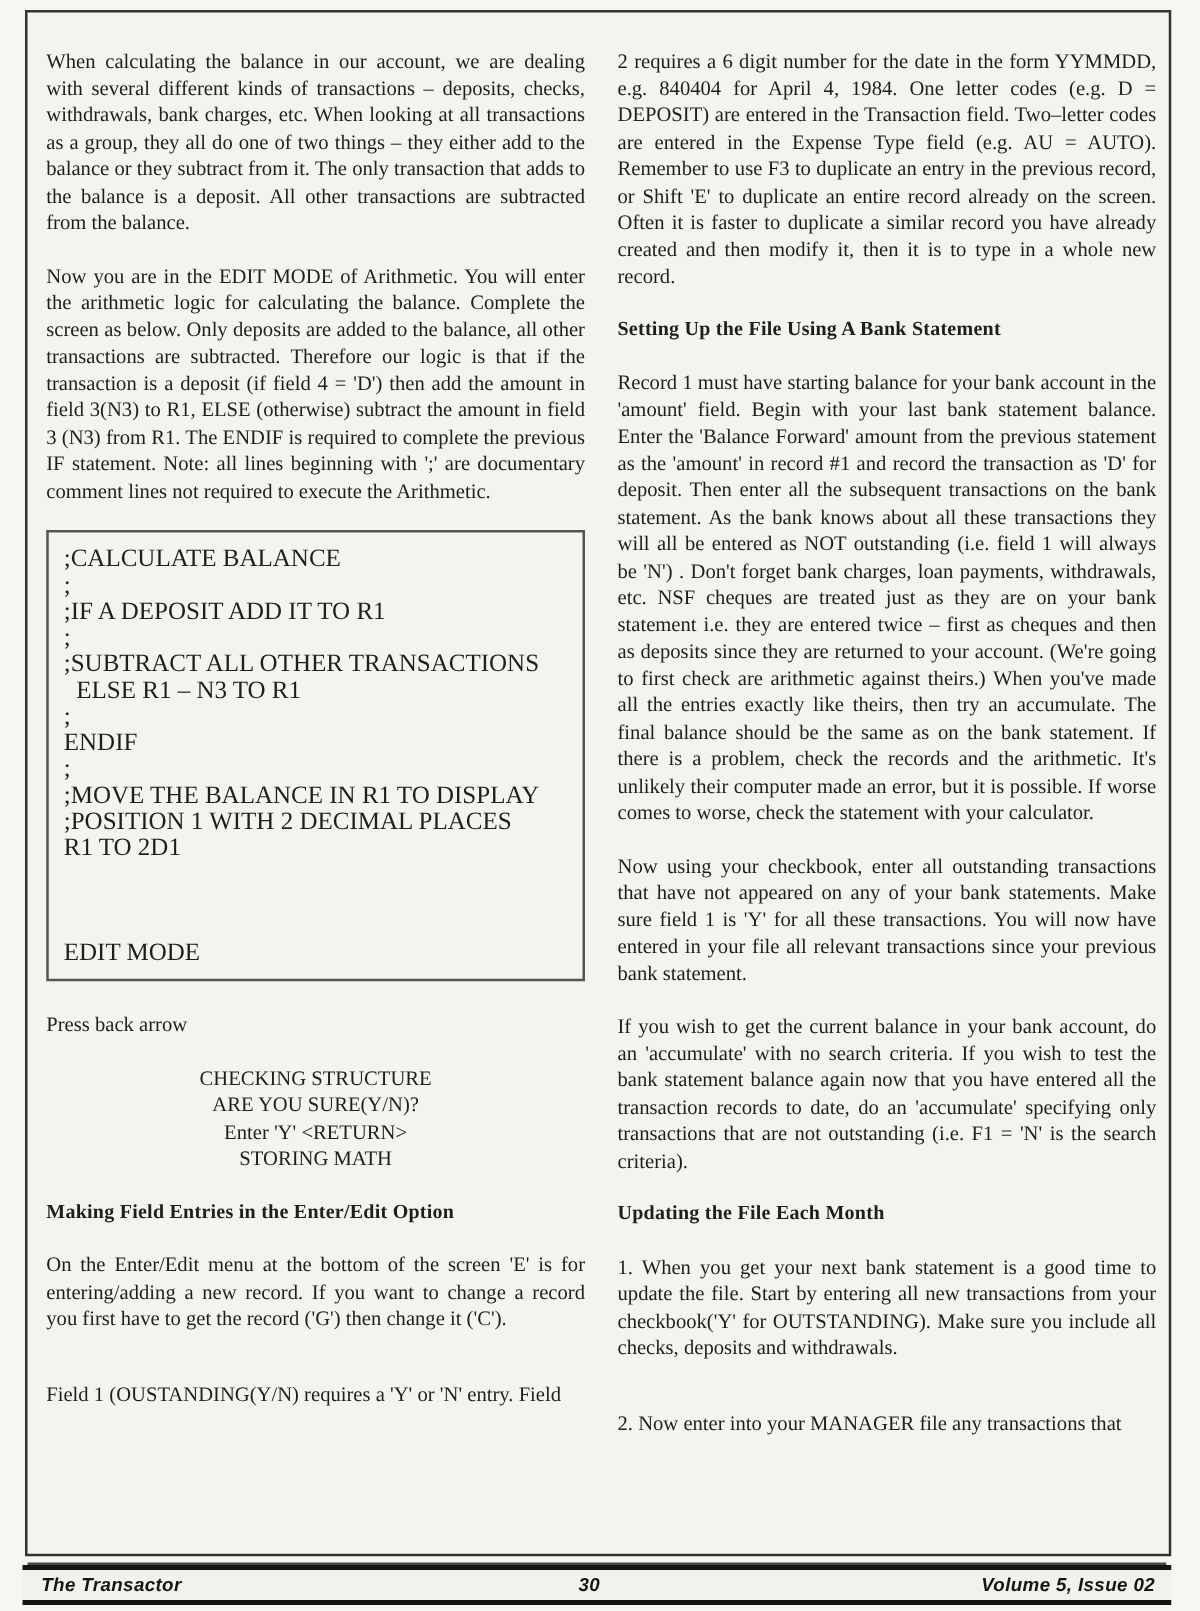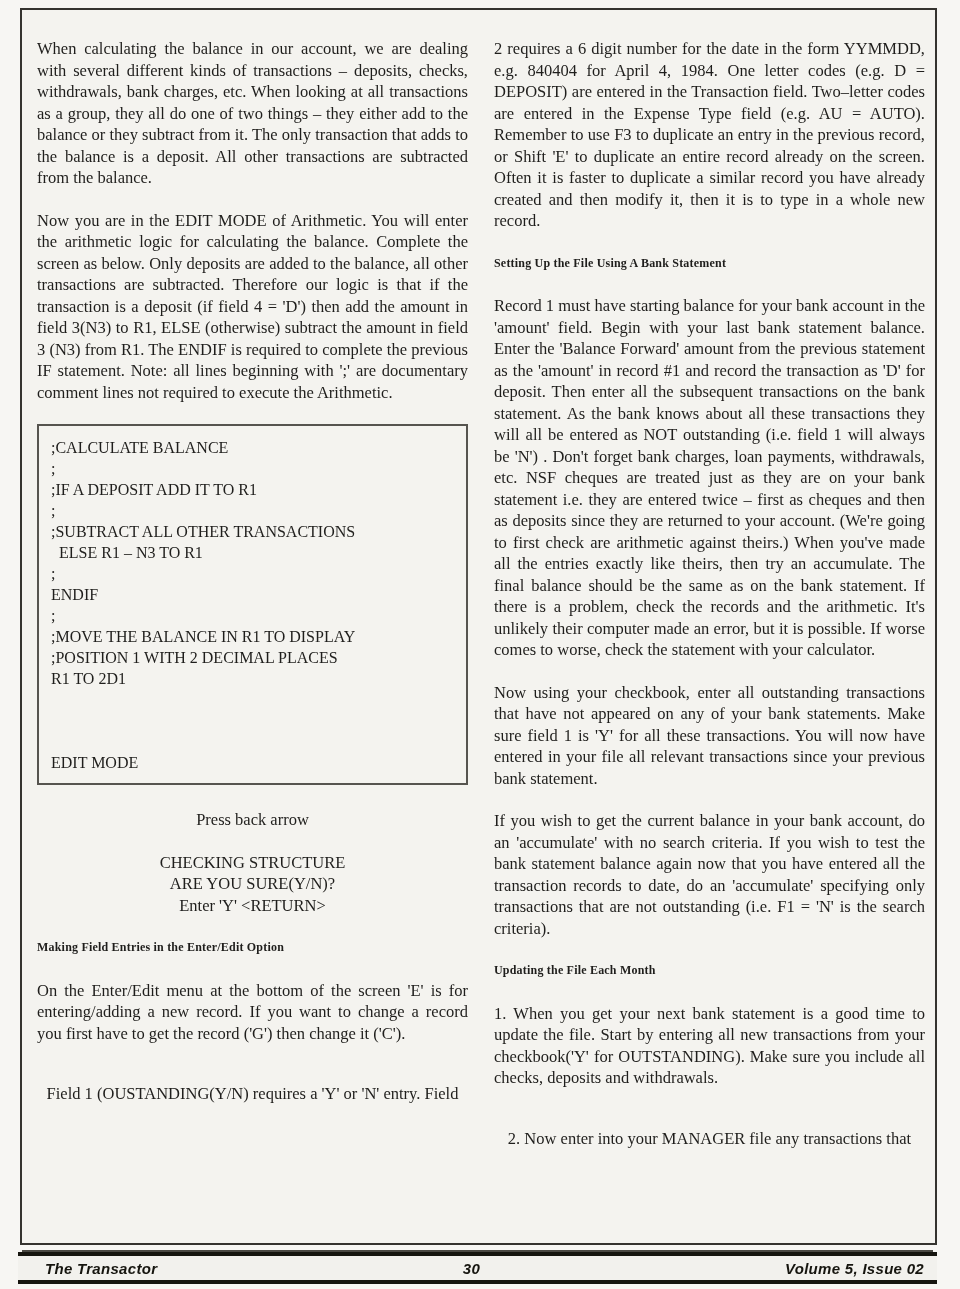--- a/index.html
+++ b/index.html
@@ -19,52 +19,52 @@
   .col {
     position:absolute; top:38px; width:431px;
     font-size:16.5px; line-height:21.5px;
     text-align:justify;
   }
   .col-left  { left:37px; }
   .col-right { left:494px; }
   .p { margin:0 0 21px 0; }
   .p:last-child { margin-bottom:0;margin-top:39px; }
   .heading {
-    font-weight:bold; font-size:12px;
+    font-weight:bold; font-size:16px;
     margin:0 0 21px 0; text-align:left;
     letter-spacing:0.2px;
   }
   .code-box {
     border:2px solid #56544f;
     background:#f4f3ef;
     margin:20px 0 24px 0;
     padding:11px 12px 10px 12px;
-    font-size:16px; line-height:21px;
+    font-size:20px; line-height:21px;
     text-align:left;
   }
   .code-box > div { white-space:pre; min-height:21px; }
   .terminal { margin:0 0 21px 0; text-align:center; }
   .terminal > div { min-height:21.5px; }
-  .single-line { text-align:center; }
+  .single-line { text-align:left; }
   .footer-band {
     position:absolute; left:18px; top:1252px;
     width:919px; height:24px;
     background:#f2f1ed;
     border-top:4px solid #16150f;
     border-bottom:4px solid #16150f;
     box-shadow:0 -6px 0 -4px #4a4842;
     display:flex; align-items:center;
   }
   .footer-item {
     font-family:"Liberation Sans", sans-serif;
     font-weight:bold; font-style:italic;
     font-size:15px; color:#16150f;
     letter-spacing:0.3px;
   }
-  .footer-left   { position:absolute; left:27px; }
+  .footer-left   { position:absolute; left:15px; }
   .footer-center { position:absolute; left:0; right:12px; text-align:center; }
   .footer-right  { position:absolute; right:13px; }
 </style>
 </head>
 <body>
 
 <div class="content-border"></div>
 
 <div class="col col-left">
   <p class="p">When calculating the balance in our account, we are dealing with several different kinds of transactions – deposits, checks, withdrawals, bank charges, etc. When looking at all transactions as a group, they all do one of two things – they either add to the balance or they subtract from it. The only transaction that adds to the balance is a deposit. All other transactions  are subtracted from the balance.</p>
@@ -88,20 +88,21 @@
       <div>&nbsp;</div>
       <div>EDIT MODE</div>
     </div>
 
   <p class="p single-line">Press back arrow</p>
 
   <div class="terminal">
       <div>CHECKING STRUCTURE</div>
       <div>ARE YOU SURE(Y/N)?</div>
       <div>Enter 'Y' &lt;RETURN&gt;</div>
+      <div>STORING MATH</div>
     </div>
 
   <h3 class="heading">Making Field Entries in the Enter/Edit Option</h3>
 
   <p class="p">On the Enter/Edit menu at the bottom of the screen 'E' is for entering/adding a new record. If you want to change a record you first have to get the record ('G') then change it ('C').</p>
   <p class="p single-line">Field 1 (OUSTANDING(Y/N) requires a 'Y' or 'N' entry. Field</p>
 </div>
 
 <div class="col col-right">
   <p class="p">2 requires a 6 digit number for the date in the form YYMMDD, e.g. 840404 for April 4, 1984. One letter codes (e.g. D  =  DEPOSIT) are entered in the Transaction field. Two–letter codes are entered in the Expense Type field (e.g. AU = AUTO). Remember to use F3 to duplicate an entry in the previous record, or Shift 'E' to duplicate an entire record already on the screen. Often it is faster to duplicate a similar record you have already created and then modify it, then it is to type in a whole new record.</p>

